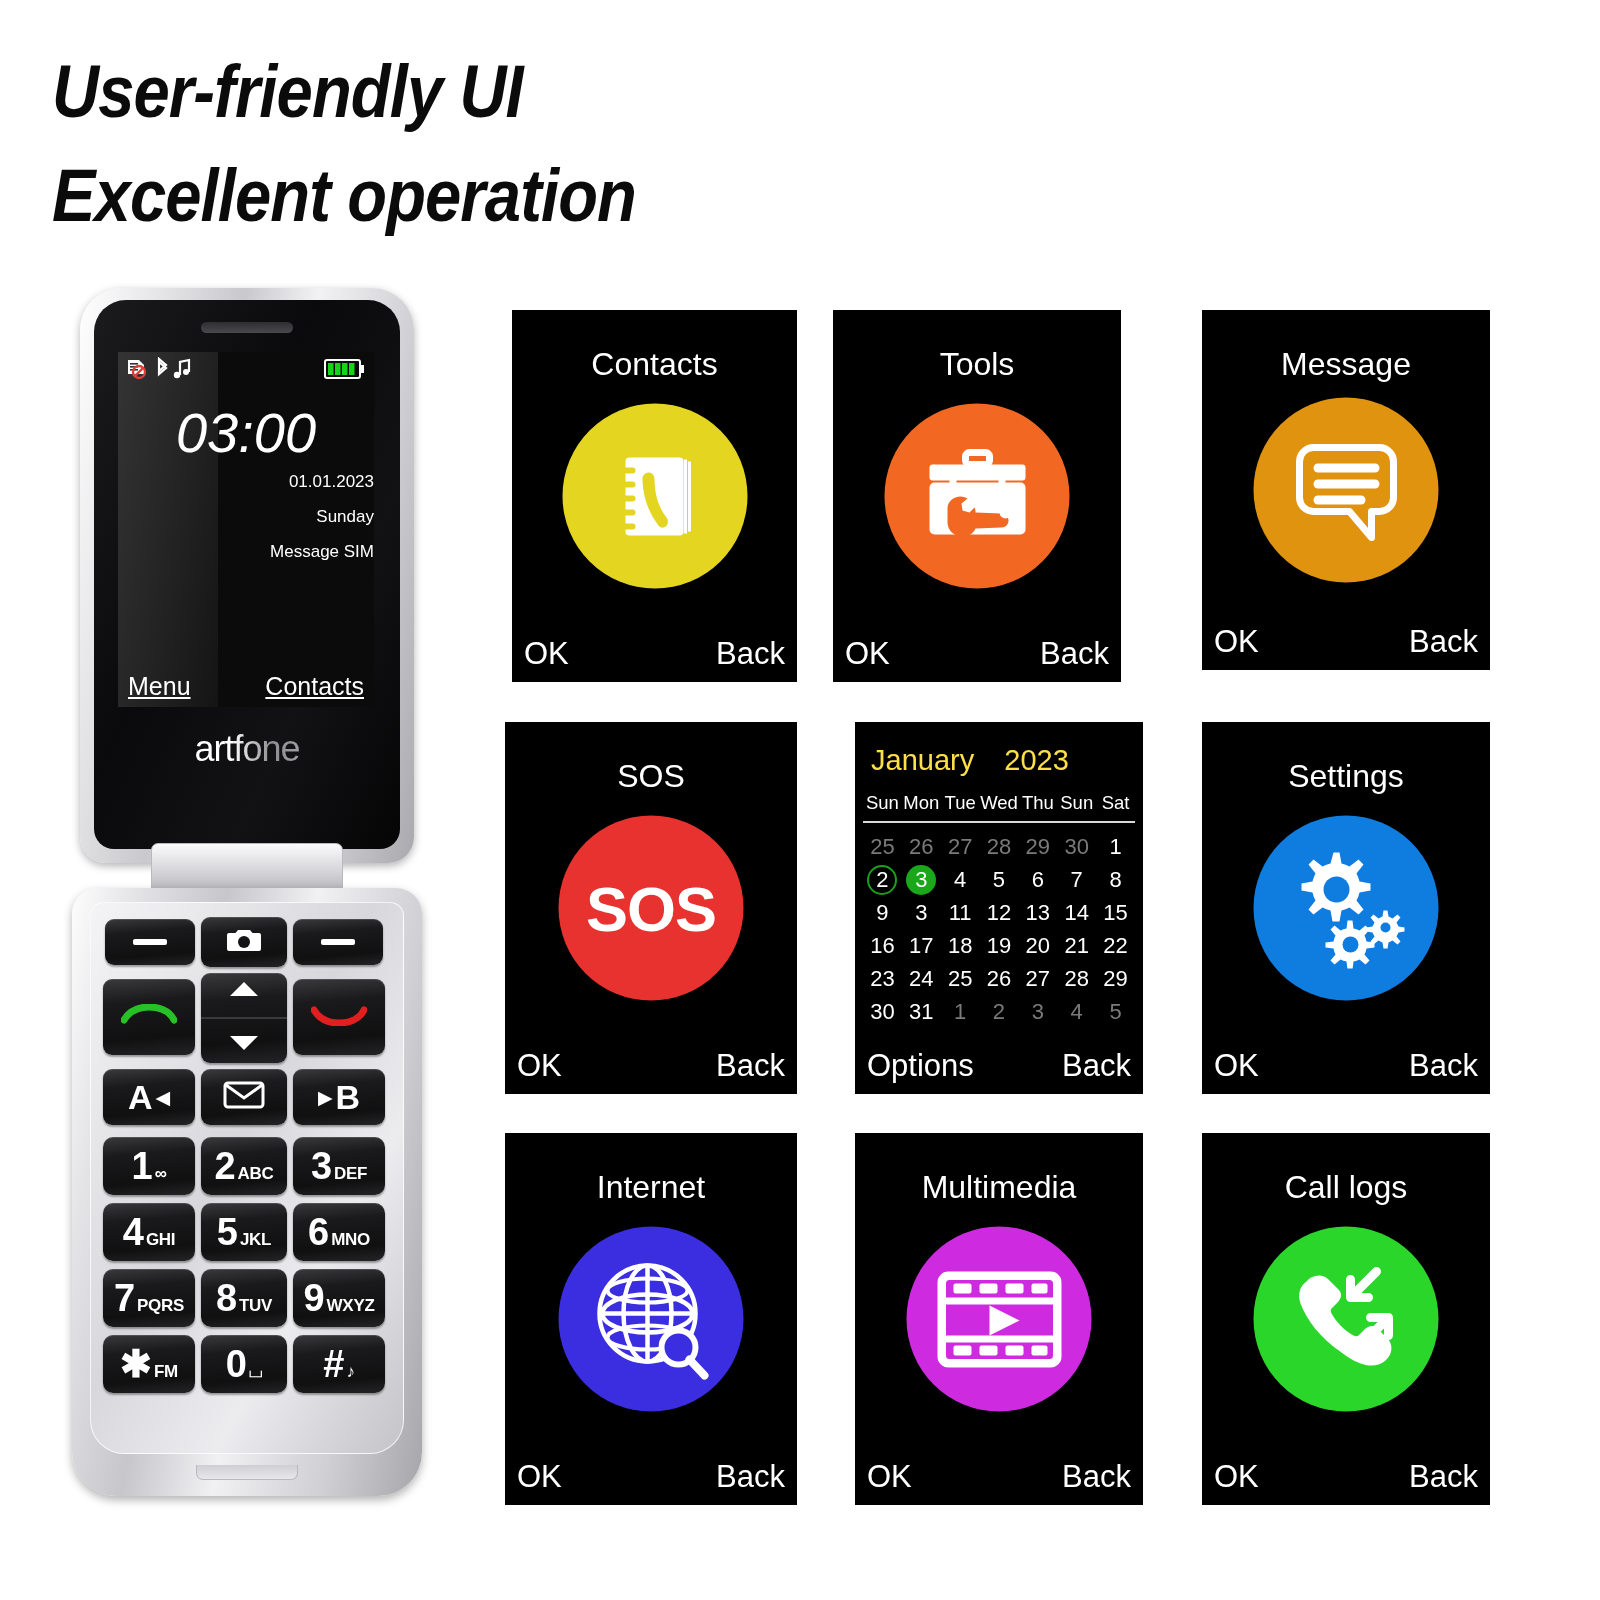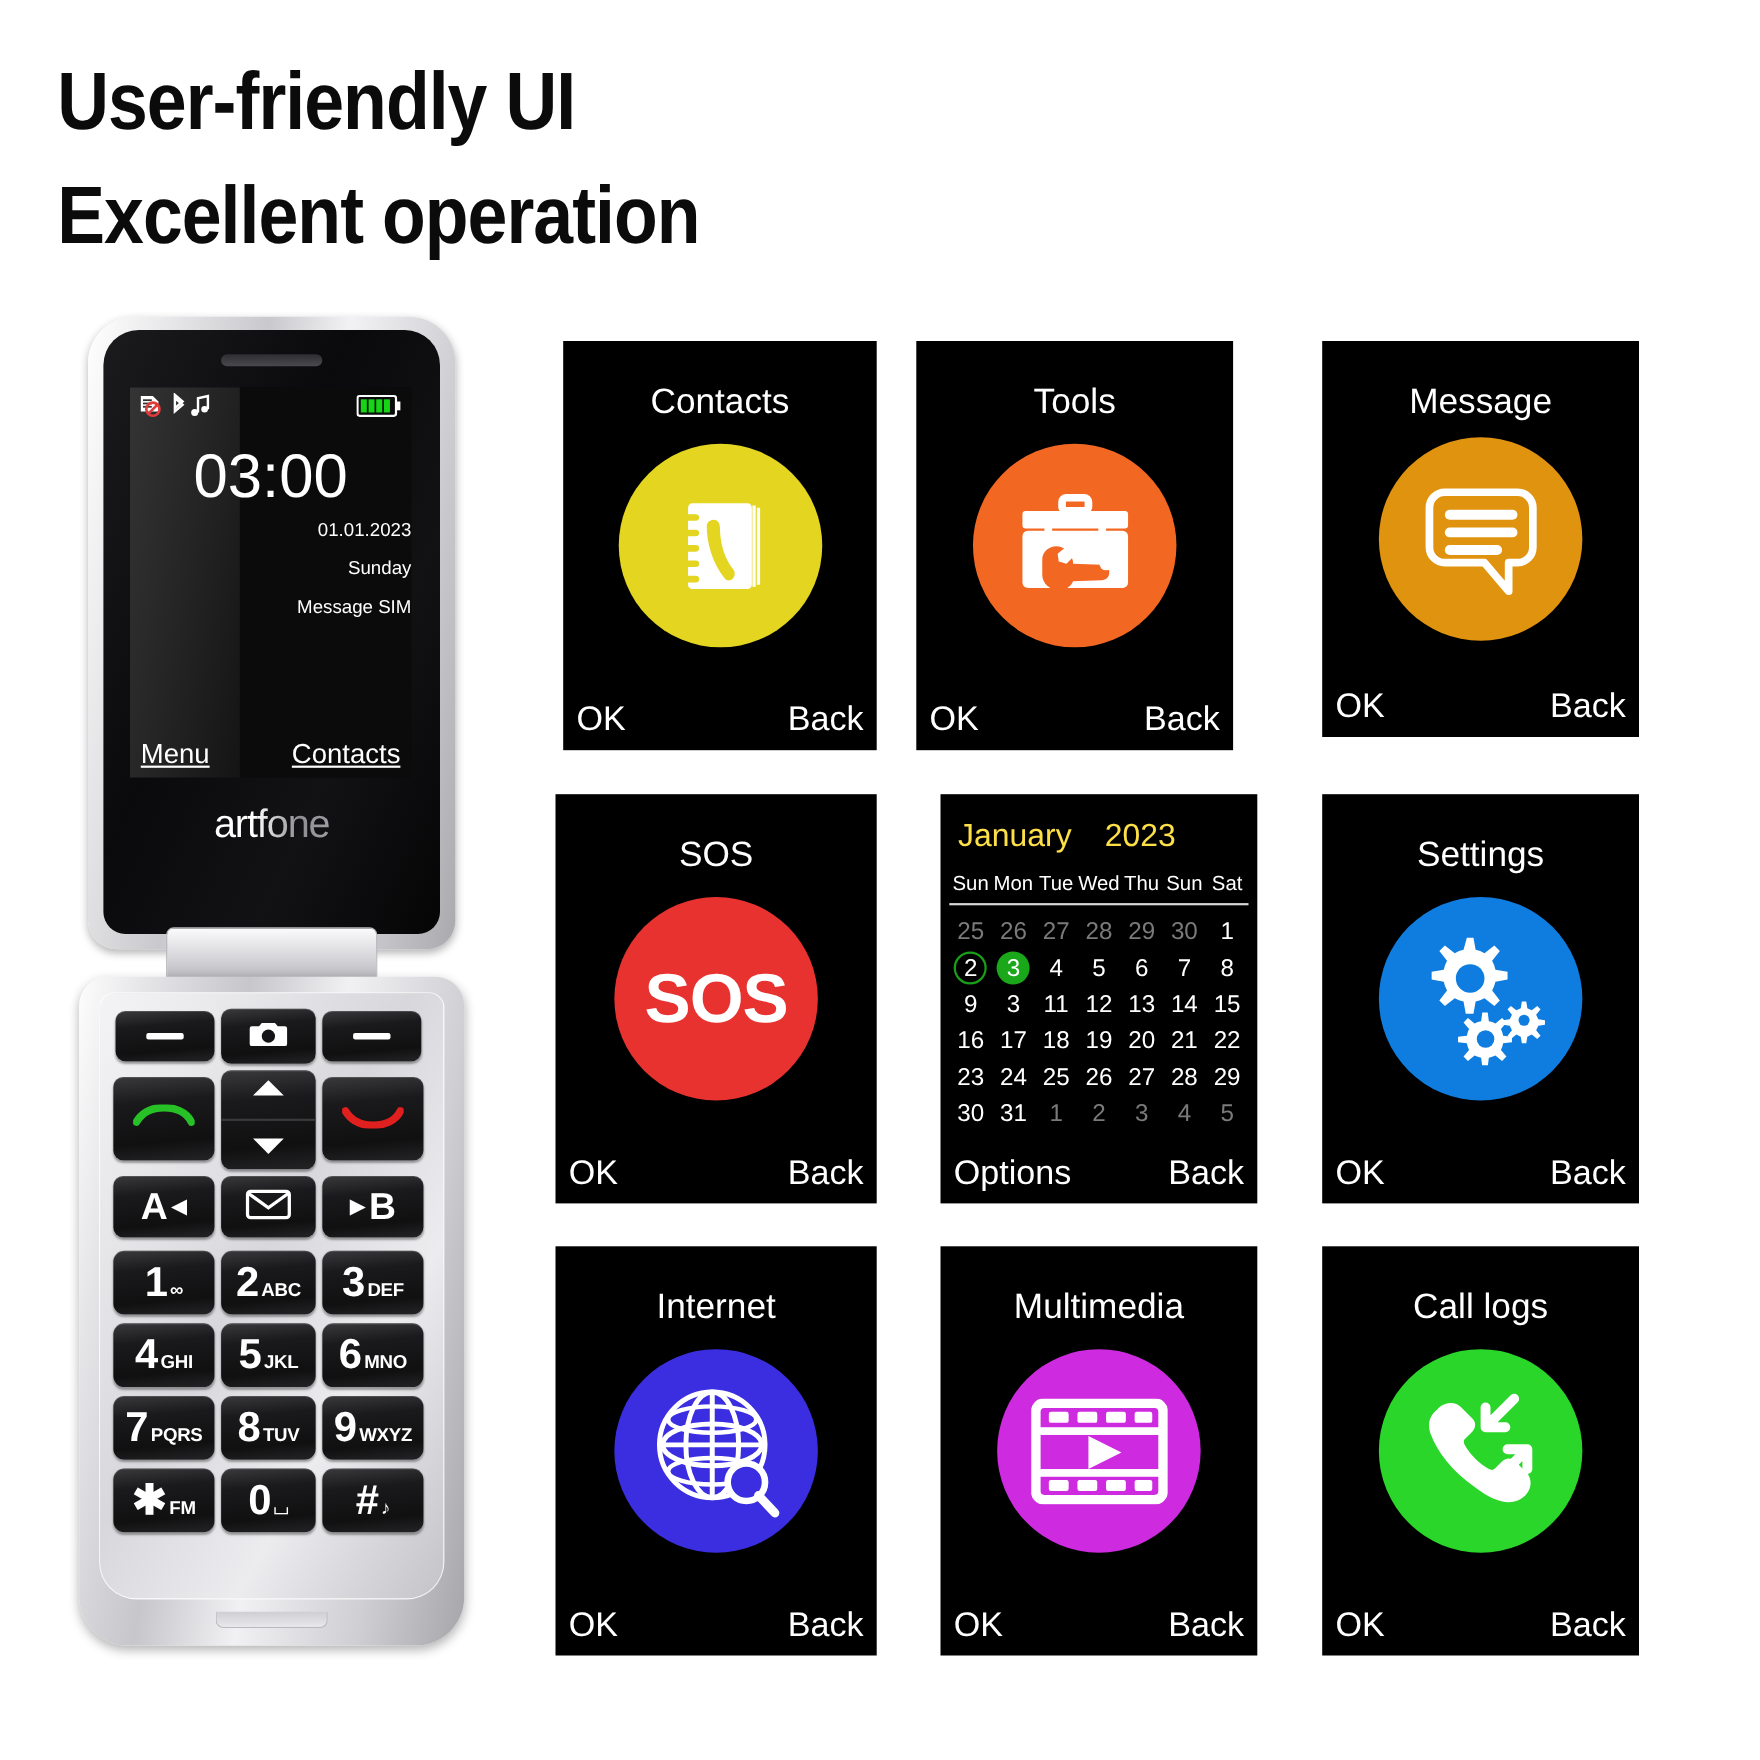--- a/index.html
+++ b/index.html
@@ -6,21 +6,21 @@
   body{
     width:1600px;height:1600px;
     background:#ffffff;
     font-family:"Liberation Sans", sans-serif;
     overflow:hidden;
     position:relative;
   }
 
   
   .headline{
-    position:absolute; left:52px; top:40px; width:900px;
+    position:absolute; left:52px; top:40px; width:900px;font-style:italic;
   }
   .headline-line{
     font-family:"Liberation Sans", sans-serif;
     font-weight:bold;
     font-size:74px;
     line-height:104px;
     letter-spacing:-1px;
     color:#0b0b0b;
     transform:scaleX(0.88);
     transform-origin:left center;
@@ -60,20 +60,21 @@
   .statusbar{
     position:absolute; left:0; top:0; width:100%; height:38px;
     display:flex; align-items:center; justify-content:space-between;
     padding:0 8px; box-sizing:border-box;
   }
   .status-left{display:flex;align-items:center;gap:2px;}
   .clock{
     position:absolute; left:0; right:0; top:52px; text-align:center;
     color:#fff; font-size:56px; font-weight:300; letter-spacing:0px;
     line-height:58px;
+    font-style:italic;
   }
   .datel{
     position:absolute; left:0; right:0; text-align:right;
     color:#fff; font-size:17px; font-weight:400;
   }
   .date1{top:120px;}
   .date2{top:155px;}
   .date3{top:190px;}
   .softbar{
     position:absolute; left:0; bottom:6px; width:100%;

